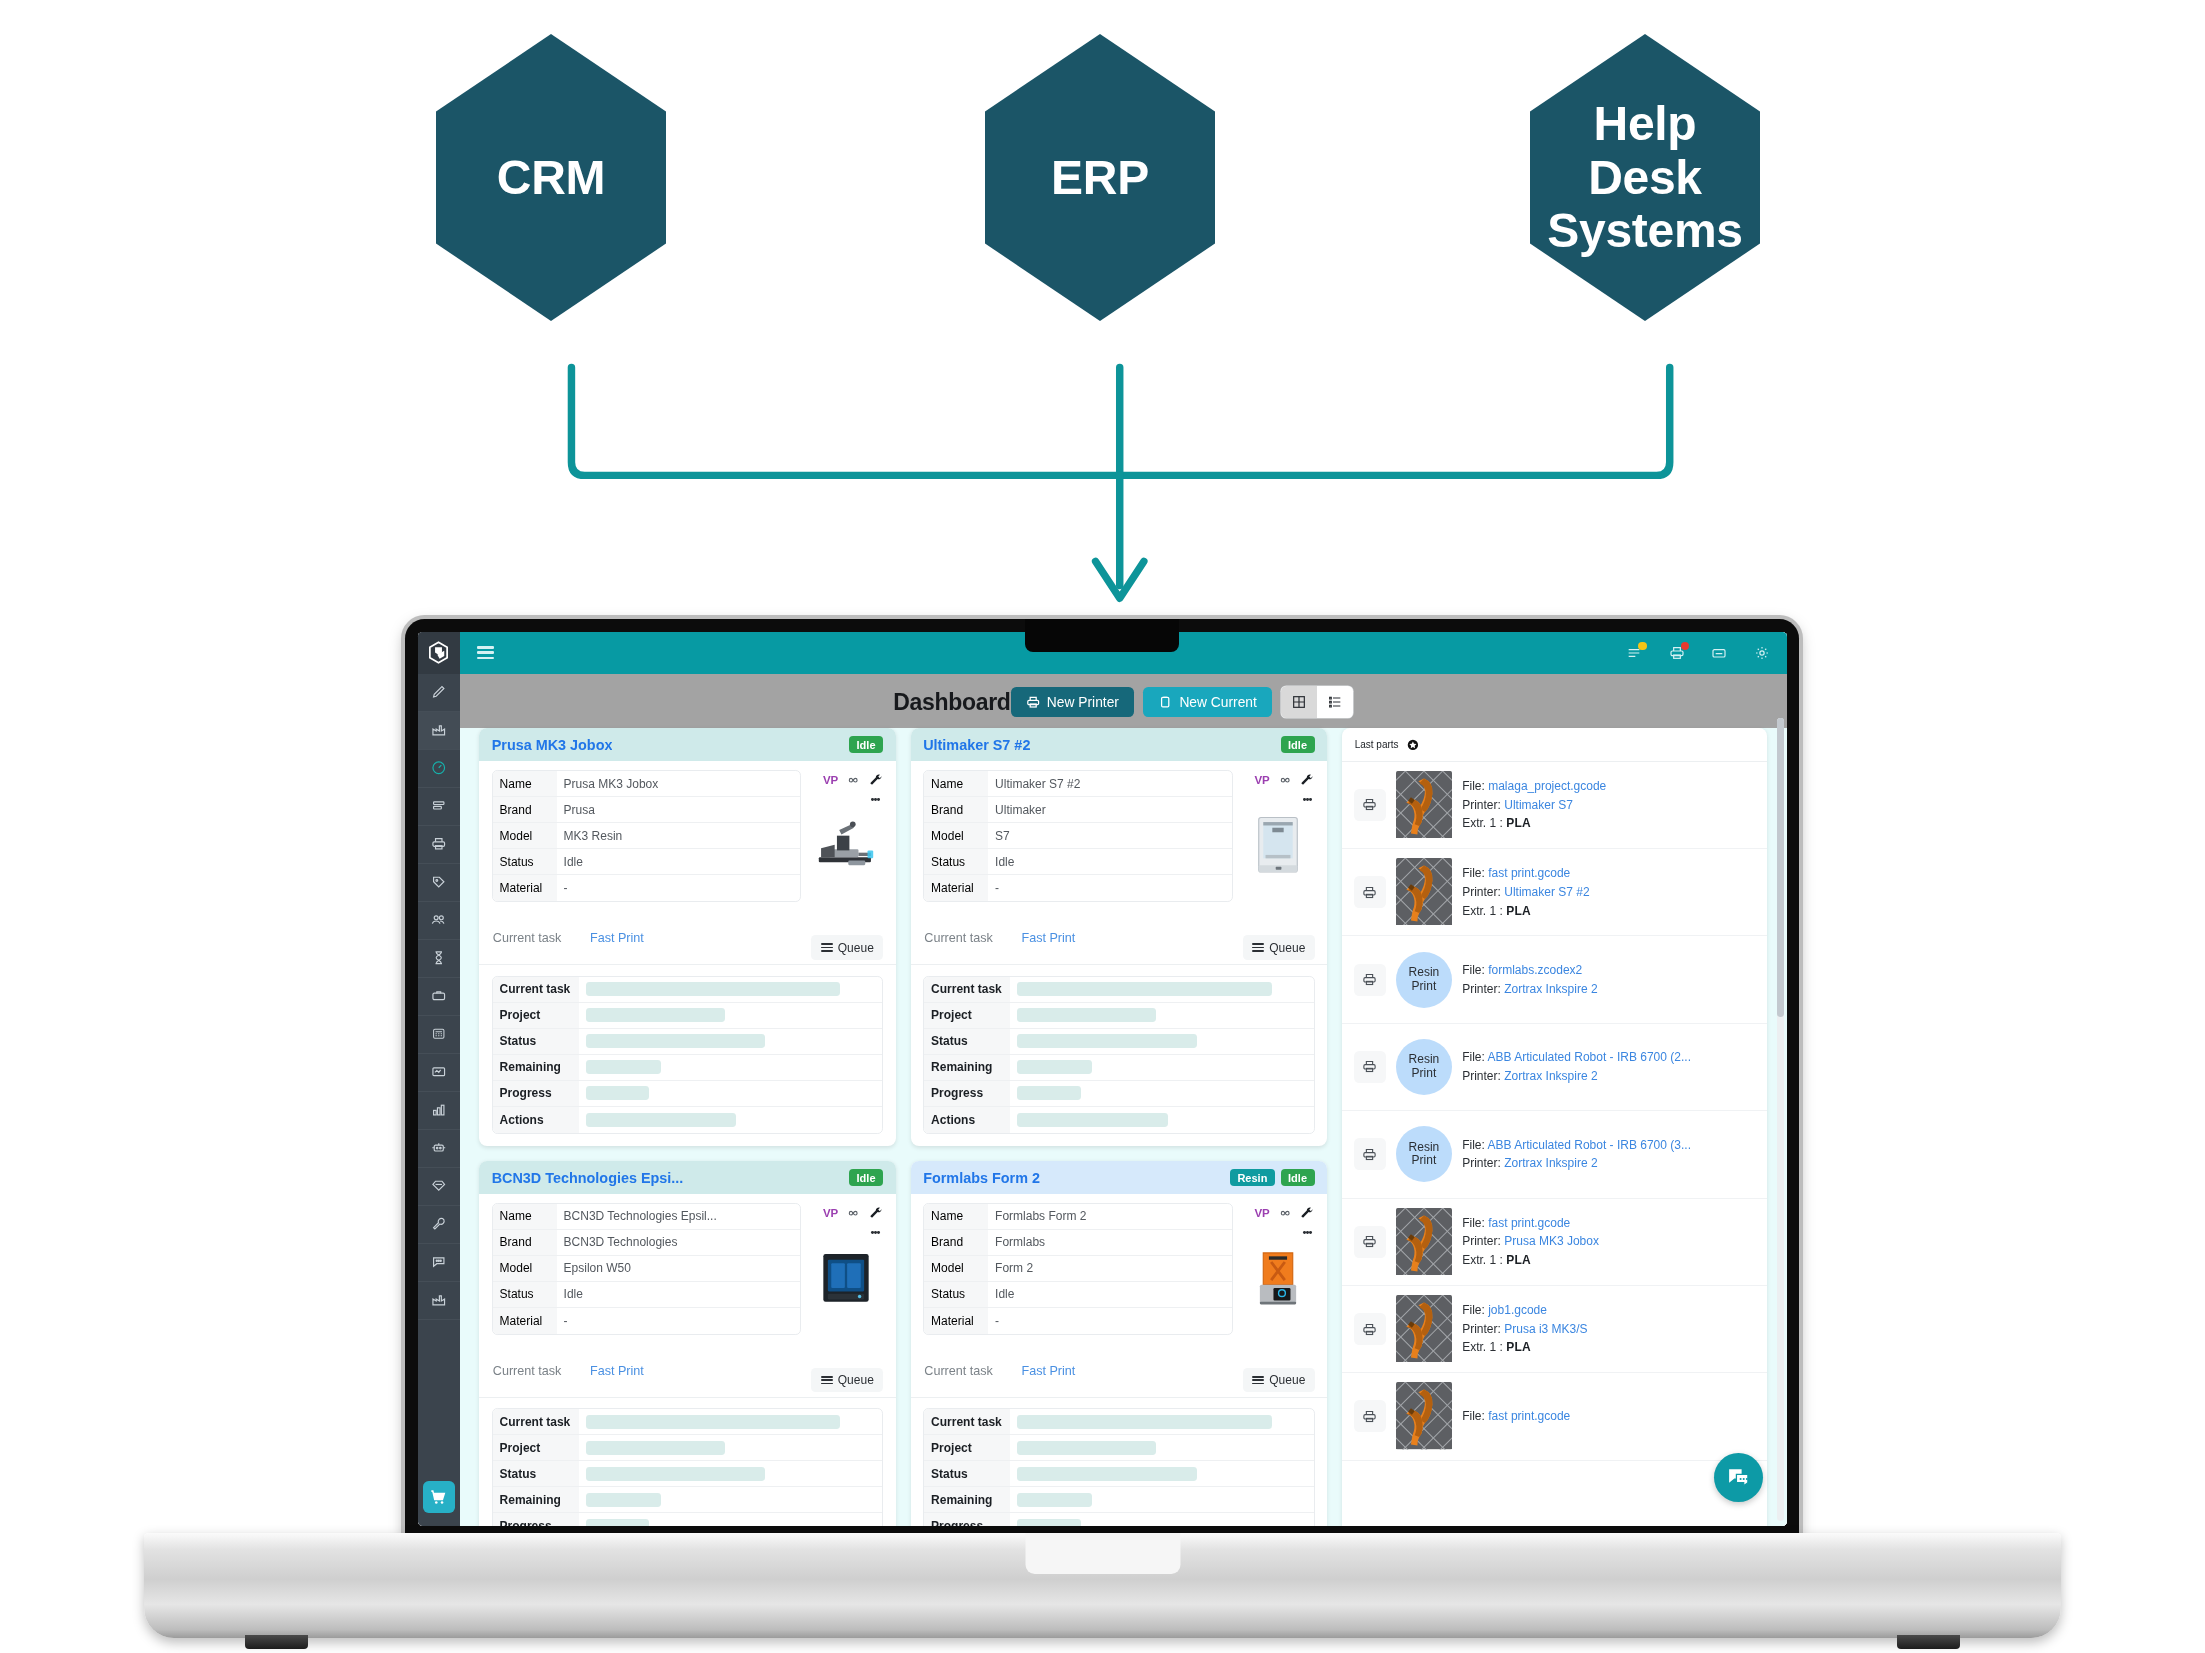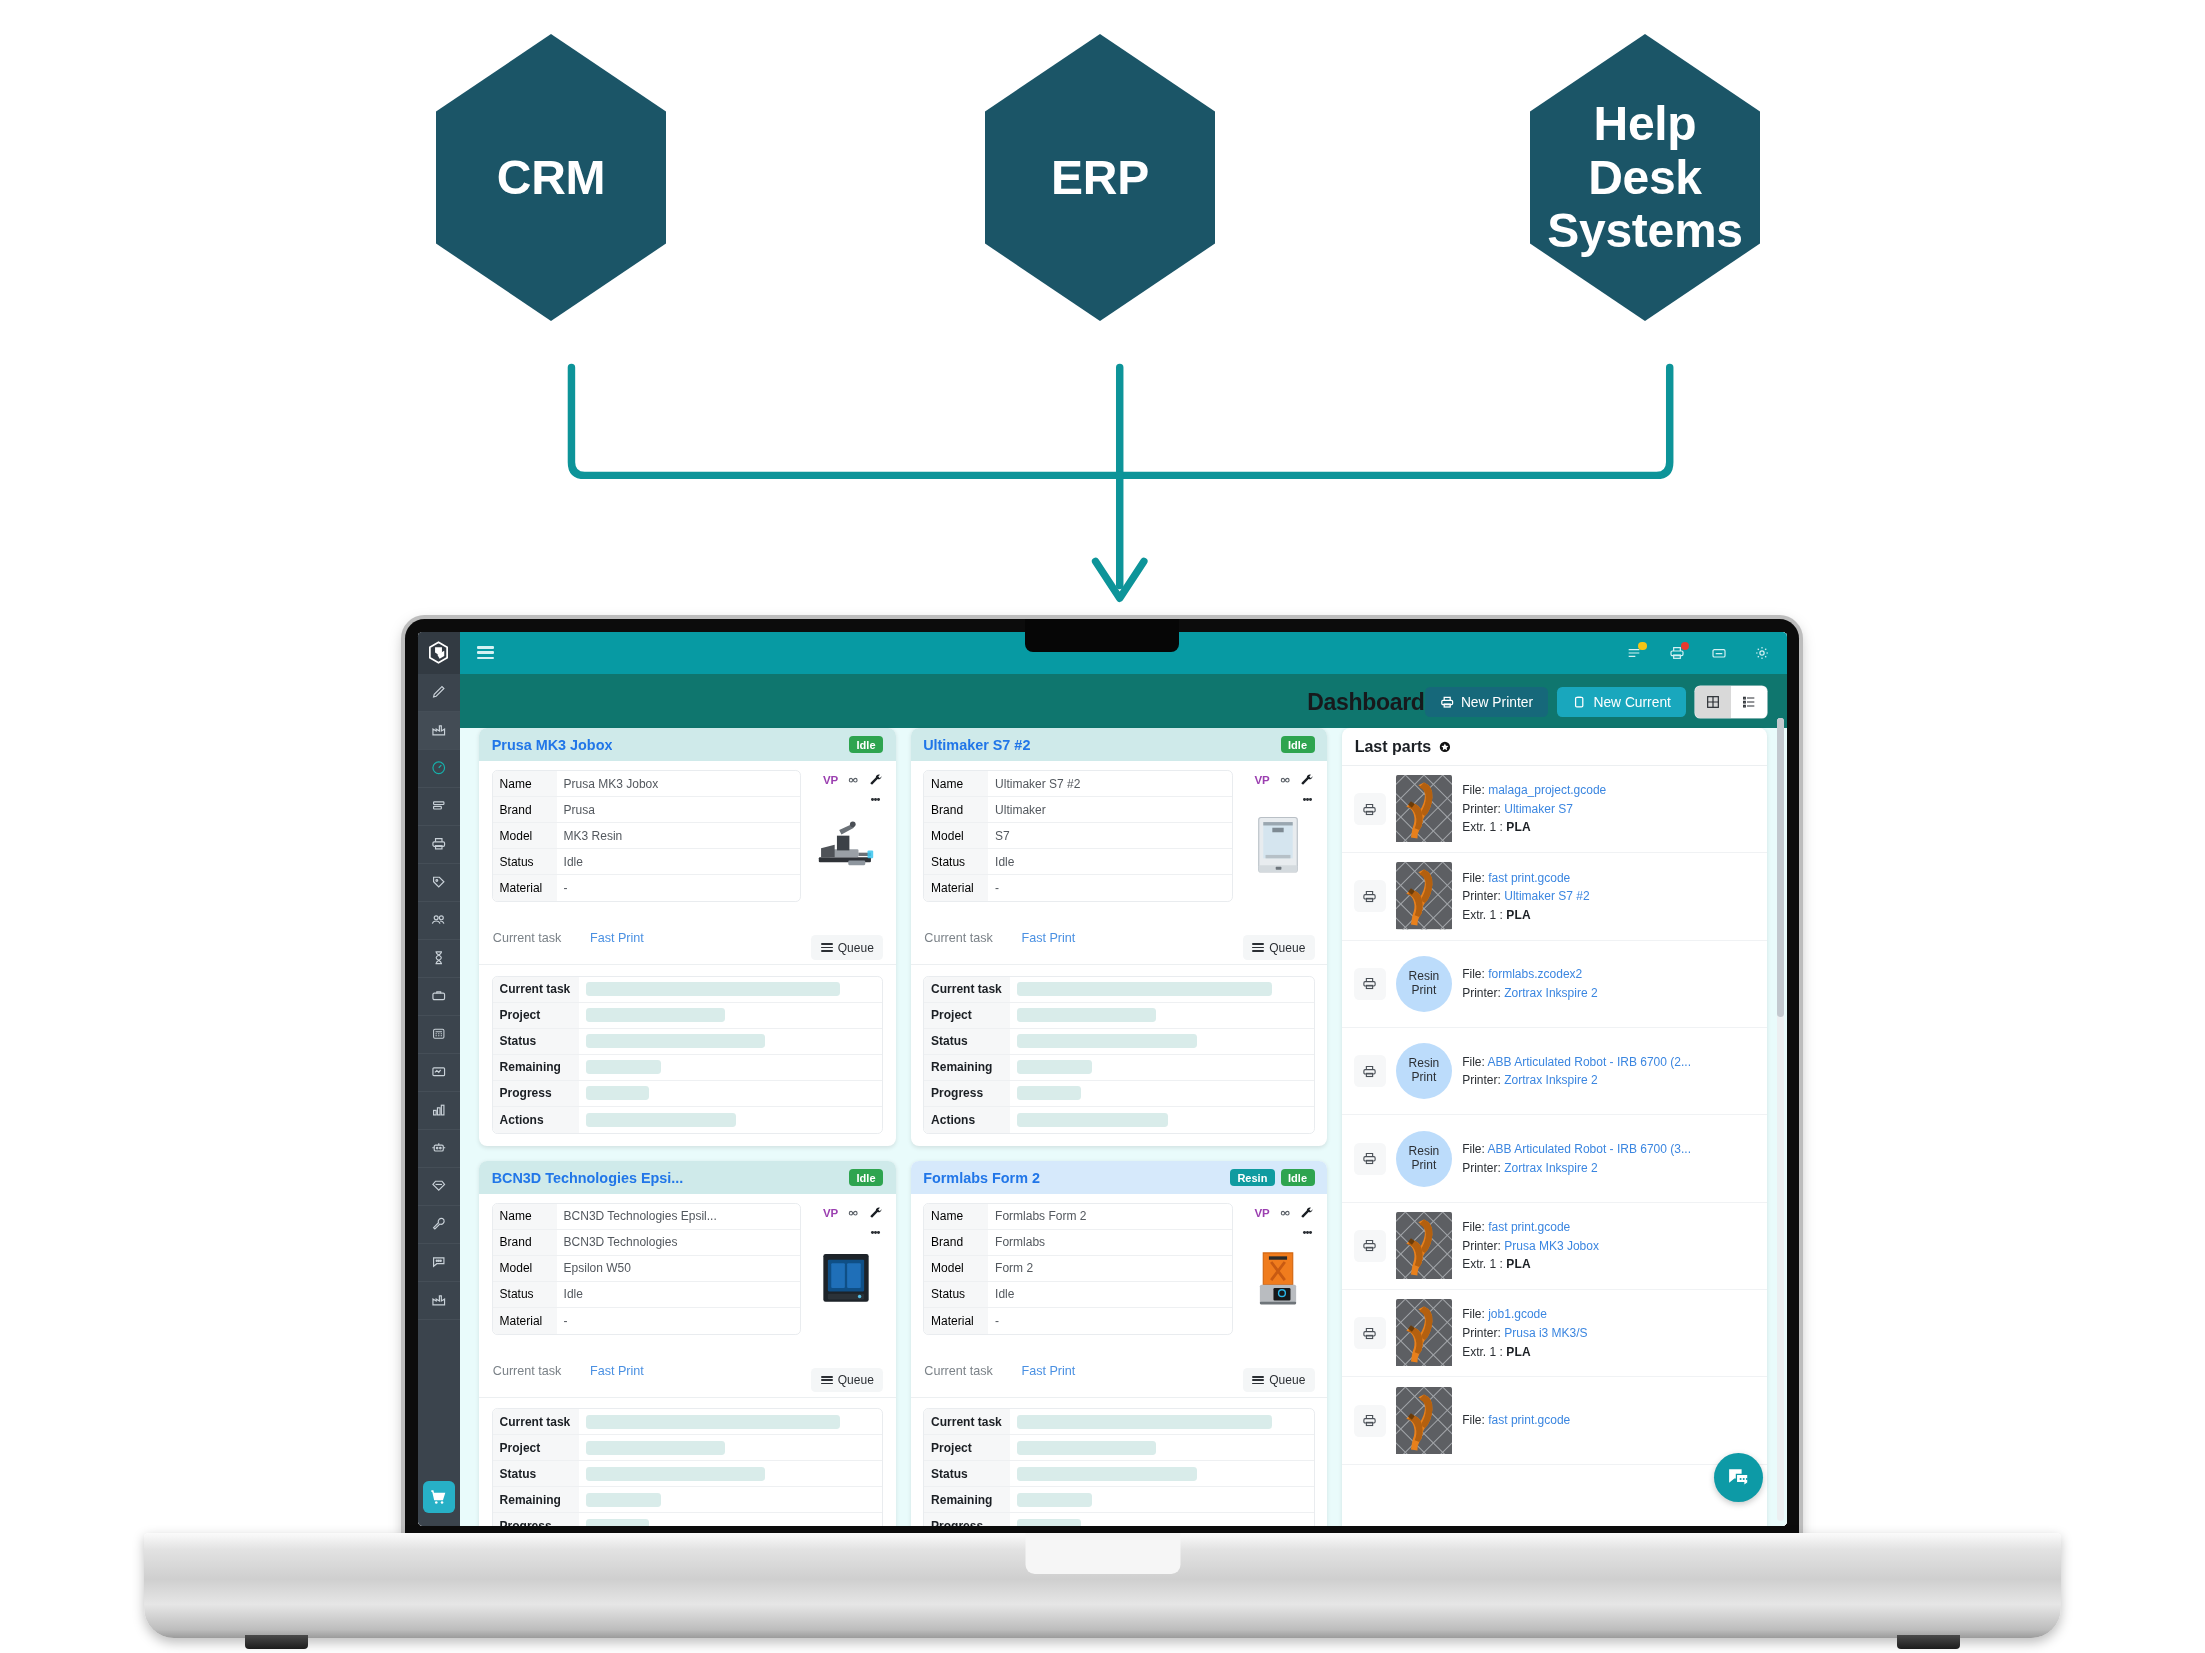--- a/index.html
+++ b/index.html
@@ -89,22 +89,22 @@
     padding:0 17px; justify-content:space-between; flex:0 0 42px;
   }
   #hamburger { display:flex; flex-direction:column; gap:2.9px; }
   #hamburger i { display:block; width:17px; height:2.3px; background:#d6f1f3; border-radius:1.1px; }
   #topbar-right { display:flex; align-items:center; gap:26.4px; }
   .tb-ico { position:relative; color:#d6f1f3; display:flex; }
   .tb-ico svg { width:16px; height:16px; }
   .dot { position:absolute; top:-2.9px; right:-4.6px; width:8.6px; height:8.6px; border-radius:50%; }
 
   #page-head {
-    background:#0f766e; padding:12.6px 19.5px 10.3px 19.5px;
-    display:flex; align-items:center; justify-content:flex-end; flex:0 0 auto;
+    background:#a3a3a3; padding:12.6px 19.5px 10.3px 19.5px;
+    display:flex; align-items:center; justify-content:center; flex:0 0 auto;
   }
   #page-title { font-size:23px; font-weight:700; color:#17191c; letter-spacing:-0.3px; }
   #head-actions { display:flex; align-items:center; gap:9.2px; }
   .btn {
     display:flex; align-items:center; gap:6.9px; color:#fff;
     font-size:13.8px; font-weight:400; padding:7.5px 15px; border-radius:5.2px; border:none;
   }
   .btn svg { width:14.4px; height:14.4px; fill:none; stroke:#fff; stroke-width:2.1; }
   .btn-dark { background:#16687a; }
   .btn-teal { background:#19a7bd; }
@@ -174,21 +174,21 @@
   .task-table tr:last-child td { border-bottom:none; }
   .task-k { background:#f6f7f8; font-weight:700; color:#1b1f24; width:86px; white-space:nowrap; }
   .skel { height:13.8px; background:#d9ecea; border-radius:3.4px; }
 
   
   #lastparts {
     width:425px; flex:0 0 425px; background:#fff; border-radius:8px 8px 0 0;
     box-shadow:0 1.1px 4px rgba(0,0,0,.10); display:flex; flex-direction:column; overflow:hidden;
   }
   #lp-head { padding:9.2px 12.6px; border-bottom:0.6px solid #eceff1; display:flex; align-items:center; gap:6.9px; flex:0 0 auto; }
-  #lp-title { font-size:16px; font-weight:700; color:#1b1f24; }
+  #lp-title { font-size:10px; font-weight:400; color:#1b1f24; }
   #lp-list { flex:1 1 auto; overflow:hidden; }
   .lp-row { display:flex; align-items:center; gap:10.3px; padding:9.2px 11.5px; border-bottom:0.6px solid #f0f2f4; }
   .lp-print-btn {
     width:32px; height:32px; flex:0 0 32px; background:#f6f7f8; border-radius:5.2px;
     display:flex; align-items:center; justify-content:center;
   }
   .lp-print-btn svg { width:15px; height:15px; }
   .lp-thumb { width:56px; height:68px; flex:0 0 56px; border-radius:1.7px; overflow:hidden; }
   .lp-circle {
     width:56px; height:68px; flex:0 0 56px; display:flex; align-items:center; justify-content:center;

